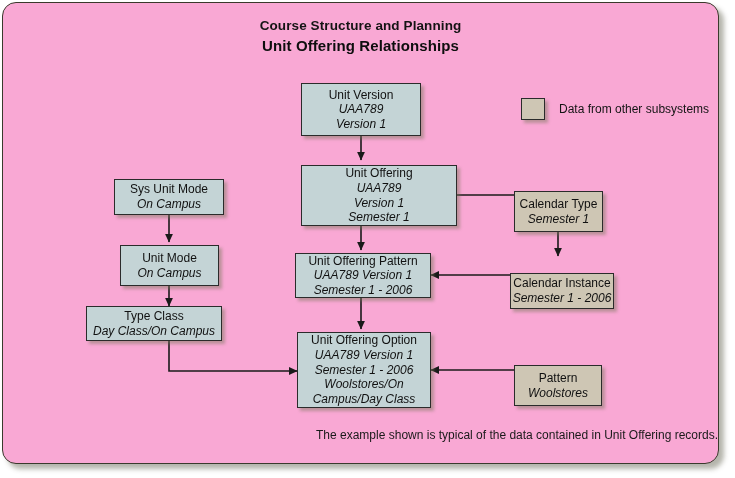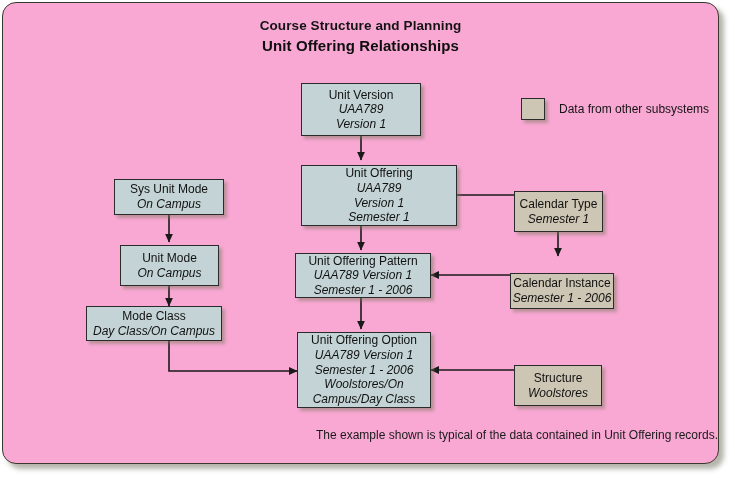--- a/index.html
+++ b/index.html
@@ -192,34 +192,34 @@
     <div class="hdr">Sys Unit Mode</div>
     <div class="val">On Campus</div>
   </div>
 
   <div class="node blue" style="left:117px; top:242px; width:99px; height:41px;">
     <div class="hdr">Unit Mode</div>
     <div class="val">On Campus</div>
   </div>
 
   <div class="node blue" style="left:83px; top:303px; width:136px; height:35px;">
-    <div class="hdr">Mode Class</div>
+    <div class="hdr">Type Class</div>
     <div class="val">Day Class/On Campus</div>
   </div>
 
   <div class="node tan" style="left:511px; top:172px; width:89px; height:41px;">
     <div class="hdr">Calendar Type</div>
     <div class="val">Semester 1</div>
   </div>
 
   <div class="node tan" style="left:507px; top:254px; width:104px; height:36px;align-items:center;">
     <div class="hdr">Calendar Instance</div>
     <div class="val">Semester 1 - 2006</div>
   </div>
 
   <div class="node tan" style="left:511px; top:346px; width:88px; height:41px;">
-    <div class="hdr">Structure</div>
+    <div class="hdr">Pattern</div>
     <div class="val">Woolstores</div>
   </div>
 
   <div id="caption">The example shown is typical of the data contained in Unit Offering records.</div>
 
 </div>
 
 </body></html>

